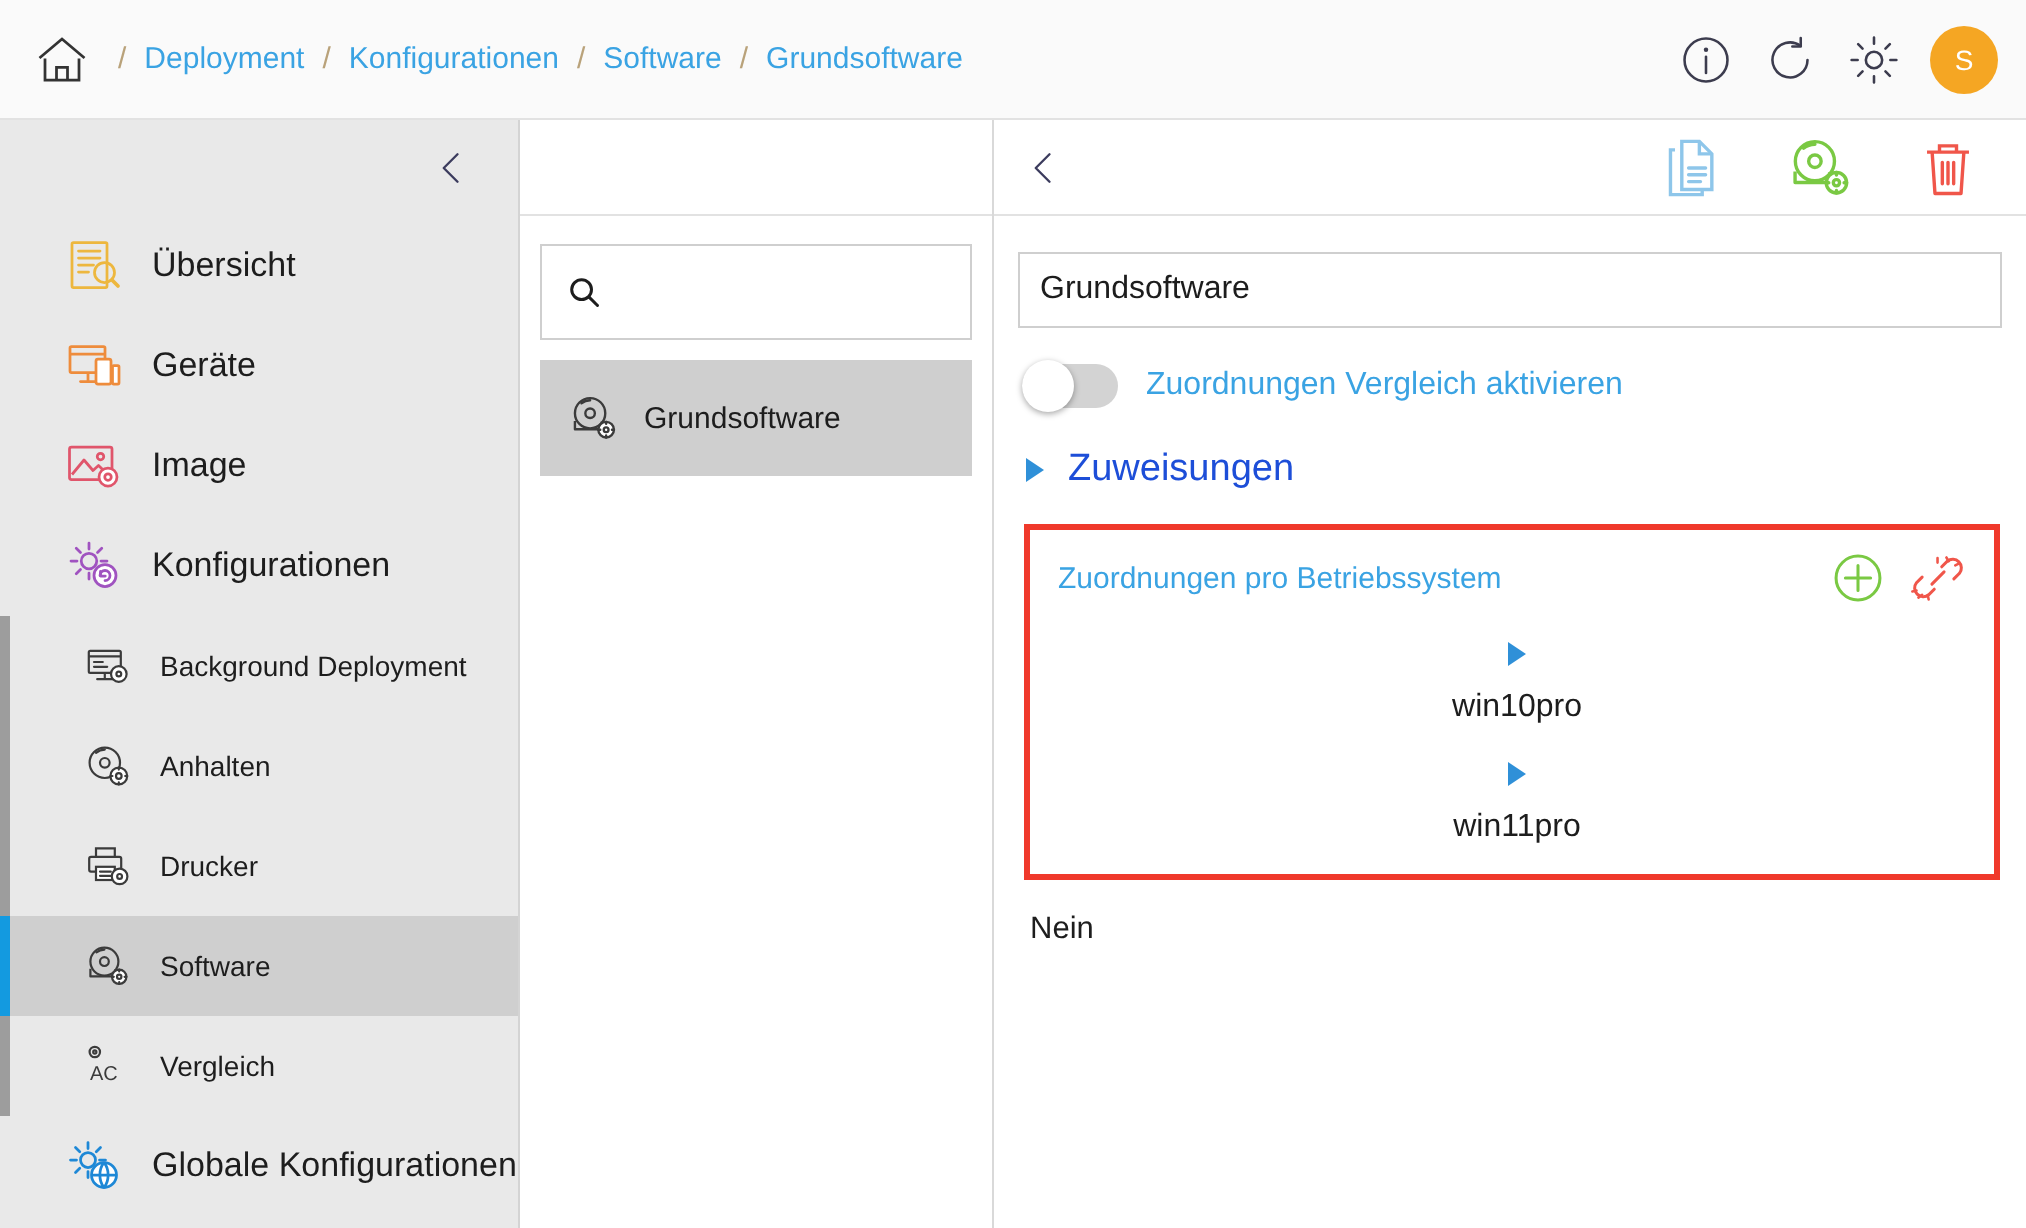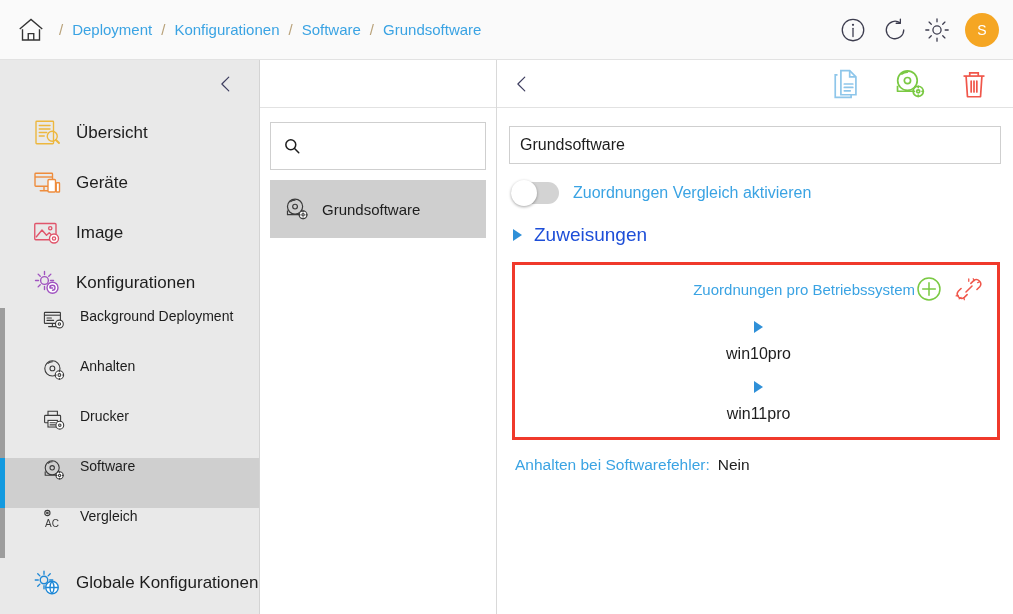--- a/index.html
+++ b/index.html
@@ -65,21 +65,21 @@
   }
   .nav-item .label { font-size: 17px; color: #1d1d1d; }
   .nav-icon { width: 30px; height: 30px; flex: none; display: block; }
 
   .subnav { position: relative; }
   .subnav::before {
     content: ""; position: absolute; left: 0; top: 0; bottom: 0;
     width: 5px; background: #9d9d9d;
   }
   .sub-item {
-    height: 50px; display: flex; align-items: flex-start;
+    height: 50px; display: flex; align-items: center;
     padding-left: 42px; gap: 14px; cursor: pointer; position: relative;
   }
   .sub-item .label { font-size: 14px; color: #1d1d1d; }
   .sub-icon { width: 24px; height: 24px; flex: none; display: block; }
   .sub-item.active { background: #cfcfcf; }
   .sub-item.active::before {
     content: ""; position: absolute; left: 0; top: 0; bottom: 0;
     width: 5px; background: #139ae0;
   }
 
@@ -158,21 +158,20 @@
     border-bottom: 6px solid transparent;
   }
   .collapser .label { font-size: 19px; color: #1d4ed8; }
 
   
   .highlight-box {
     margin: 16px 1px 0 3px;
     border: 3px solid #f0392b;
     background: #fff;
     padding: 10px 14px 14px 14px;
-    text-align: right;
   }
   .hb-head { display: flex; align-items: center; }
   .hb-title { font-size: 15px; color: #3aa3e3; flex: 1; }
   .hb-actions { display: flex; align-items: center; gap: 12px; }
   .hb-icon { width: 28px; height: 28px; display: block; cursor: pointer; }
   .os-row {
     display: flex; align-items: center; gap: 12px;
     margin-top: 18px; padding-left: 5px; cursor: pointer; flex-direction: column;
   }
   .os-row .label { font-size: 16px; color: #1d1d1d; }
@@ -498,21 +497,20 @@
             <span class="label">win10pro</span>
           </div>
 
           <div class="os-row">
             <span class="tri"></span>
             <span class="label">win11pro</span>
           </div>
         </div>
 
         <div class="footer-row">
-          <span class="fl">Anhalten bei Softwarefehler:</span>
           <span class="fv">Nein</span>
         </div>
 
       </div>
     </div>
 
   </div>
 </div>
 
 </body></html>

